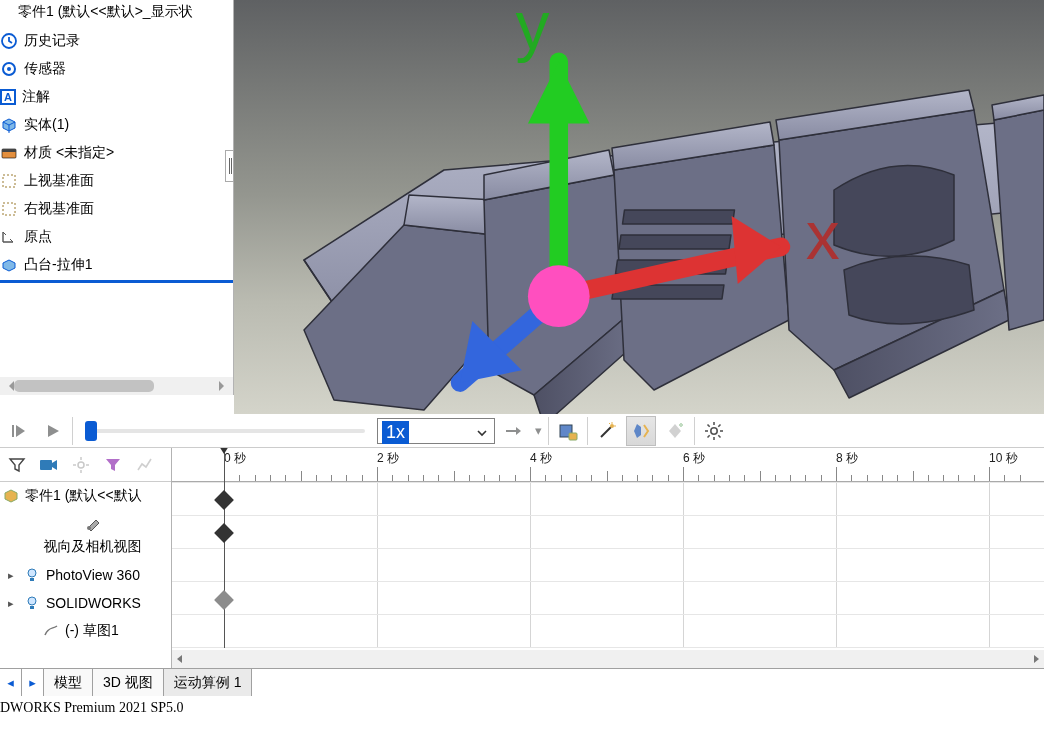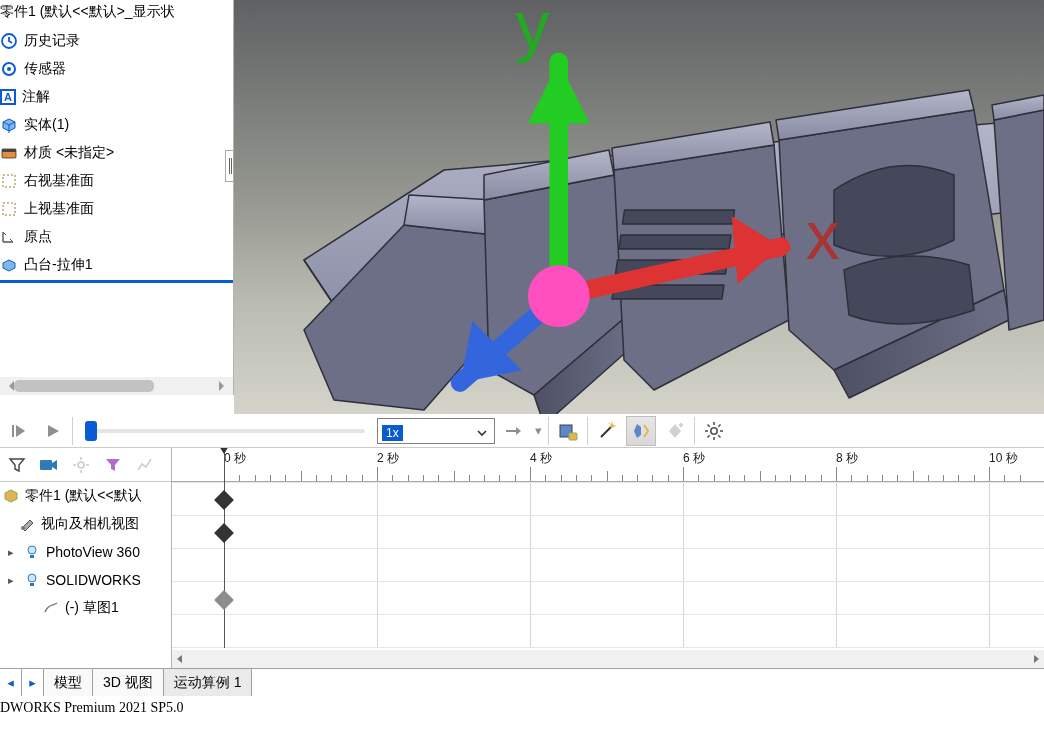--- a/index.html
+++ b/index.html
@@ -26,20 +26,21 @@
     height: 395px;
     background: #fff;
     border-right: 1px solid #b3b3b3;
     position: relative;
     overflow: hidden;
   }
   .tree-header {
     padding: 3px 4px 6px 0;
     font-size: 14px;
     white-space: nowrap;
+    margin-left: 18px;
   }
   .tree-items {}
   .tree-row {
     display: flex;
     align-items: center;
     gap: 6px;
     padding: 5px 4px 5px 0;
     font-size: 14px;
     white-space: nowrap;
   }
@@ -116,21 +117,21 @@
   }
   .mb-slider-track { height:4px; background:#e5e5e5; border-radius:2px; position:absolute;top:1px;left:0;right:0; }
   .mb-slider-thumb {
     position:absolute; top:-7px; left:0;
     width:12px;height:20px; background:#0a5bd3; border-radius:3px;
   }
   .speed-select {
     width:118px; height:26px; border:1px solid #808080;
     display:flex; align-items:center; justify-content:space-between;
     padding: 4px 6px 0 4px;
-    font-size:12px;
+    font-size:18px;
   }
   .speed-select .sel { background:#0a5bd3; color:#fff; padding:1px 4px; }
 
   
   .timeline {
     display:flex;
     height: 220px;
     position:relative;
   }
   .tl-left {
@@ -249,29 +250,29 @@
             </svg>
         </span>
         <span>材质 &lt;未指定&gt;</span>
       </div>
       <div class="tree-row">
         <span class="ticon">
           <svg width="18" height="18" viewBox="0 0 18 18">
               <rect x="3" y="3" width="12" height="12" fill="none" stroke="#9a7a2f" stroke-dasharray="2 2"></rect>
             </svg>
         </span>
+        <span>上视基准面</span>
+      </div>
+      <div class="tree-row">
+        <span class="ticon">
+          <svg width="18" height="18" viewBox="0 0 18 18">
+              <rect x="3" y="3" width="12" height="12" fill="none" stroke="#9a7a2f" stroke-dasharray="2 2"></rect>
+            </svg>
+        </span>
         <span>右视基准面</span>
-      </div>
-      <div class="tree-row">
-        <span class="ticon">
-          <svg width="18" height="18" viewBox="0 0 18 18">
-              <rect x="3" y="3" width="12" height="12" fill="none" stroke="#9a7a2f" stroke-dasharray="2 2"></rect>
-            </svg>
-        </span>
-        <span>上视基准面</span>
       </div>
       <div class="tree-row">
         <span class="ticon">
           <svg width="18" height="18" viewBox="0 0 18 18">
               <path d="M3 14h10M3 14V4" stroke="#555" stroke-width="1.4"></path>
               <path d="M13 14l-3-3M3 4l3 3" fill="none" stroke="#555"></path>
             </svg>
         </span>
         <span>原点</span>
       </div>
@@ -469,21 +470,21 @@
     </div>
     <div class="tl-tree">
       <div class="tl-row">
         <span class="ticon">
             <svg width="18" height="18" viewBox="0 0 18 18">
               <path d="M3 6l6-3 6 3v6l-6 3-6-3z" fill="#e6b350" stroke="#8a6"></path>
             </svg>
           </span>
         <span>零件1 (默认&lt;&lt;默认</span>
       </div>
-      <div class="tl-row" style="padding-left:18px;">
+      <div class="tl-row" style="padding-left:18px;flex-direction:column;">
         <span class="ticon">
             <svg width="18" height="18" viewBox="0 0 18 18">
               <path d="M4 13l8-8 3 3-8 8z" fill="#aaa" stroke="#555"></path>
               <circle cx="5" cy="13" r="2" fill="#777"></circle>
             </svg>
           </span>
         <span>视向及相机视图</span>
       </div>
       <div class="tl-row" style="padding-left:8px;">
         <span class="exp">▸</span>

